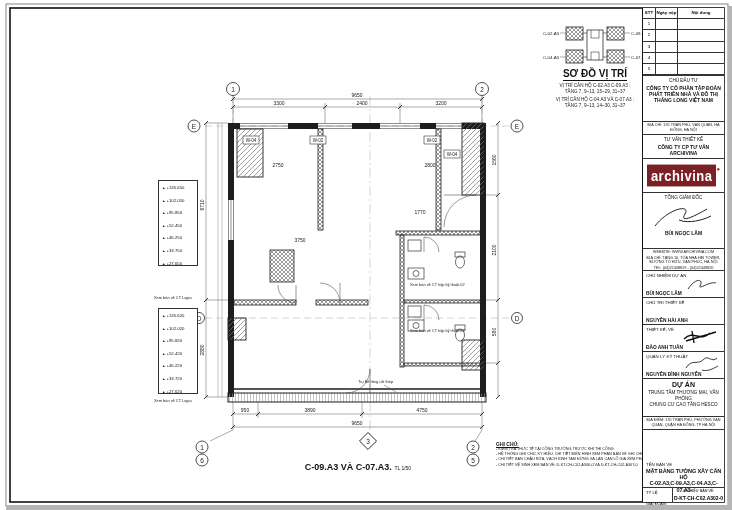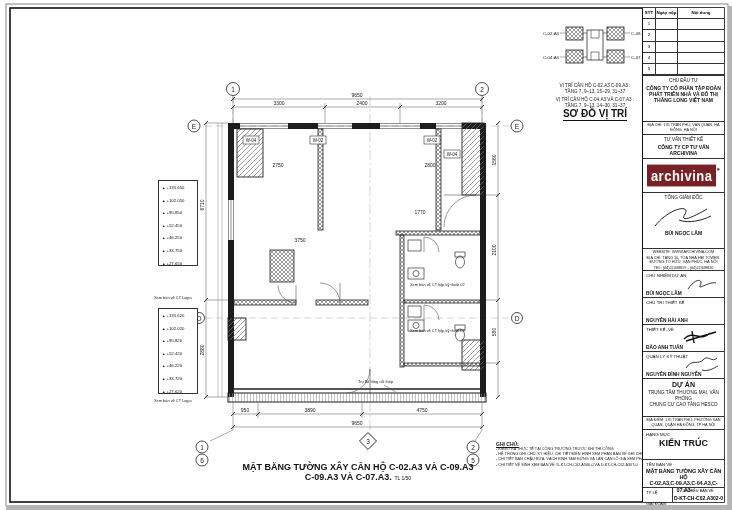--- a/index.html
+++ b/index.html
@@ -30,21 +30,21 @@
   .notes{width:150px;}
   .notes-h{font-size:5px;font-weight:bold;text-decoration:underline;color:#111;}
   .notes-i{font-size:3.8px;color:#222;line-height:5.2px;white-space:nowrap;}
   
   .maintitle{width:260px;text-align:center;color:#111;}
   .mt1{font-size:9px;font-weight:bold;white-space:nowrap;}
   .mt2{font-size:9px;font-weight:bold;}
   .mtscale{font-size:5px;font-weight:normal;}
   
   .kp-title{font-size:10px;font-weight:bold;color:#111;text-align:center;}
-  .kp-title span{display:inline-block;border-bottom:1px solid #111;padding-bottom:1px;margin-top:40px;}
+  .kp-title span{display:inline-block;border-bottom:1px solid #111;padding-bottom:1px;}
   .kp-note{font-size:4.6px;color:#222;text-align:center;line-height:5.6px;}
 </style>
 </head>
 <body>
 
 <div class="page">
 
   <svg class="abs" style="left:0;top:0;" width="732" height="510" viewBox="0 0 732 510">
     <defs>
       <pattern id="hatch" patternUnits="userSpaceOnUse" width="5" height="5">
@@ -310,21 +310,20 @@
 
   <div class="abs notes" style="left:496px;top:441px;">
     <div class="notes-h">GHI CHÚ:</div>
     <div class="notes-i">- KIỂM TRA THỰC TẾ TẠI CÔNG TRƯỜNG TRƯỚC KHI THI CÔNG</div>
     <div class="notes-i">- HỆ THỐNG GHI CHÚ, KÝ HIỆU, CHI TIẾT ĐIỂN HÌNH XEM PHẦN BẢN VẼ GHI CHÚ CHUNG</div>
     <div class="notes-i">- CHI TIẾT BÀN CHẬU RỬA, VÁCH KÍNH TẮM ĐỨNG VÀ LAN CAN LÔ GIA XEM PHẦN BẢN VẼ GHI CHÚ CHUNG</div>
     <div class="notes-i">- CHI TIẾT VỆ SINH XEM BẢN VẼ: D-KT-CH-C02.A306-0 VÀ D-KT-CH-C02.A307-0</div>
   </div>
 
   <div class="abs maintitle" style="left:228px;top:462px;">
-    <div class="mt1">MẶT BẰNG TƯỜNG XÂY CĂN HỘ C-02.A3 VÀ C-09.A3</div>
     <div class="mt2">
       <span>C-09.A3 VÀ C-07.A3.</span>
       <span class="mtscale">TL 1/50</span>
     </div>
   </div>
 
   <div class="abs tb">
 
     <div class="tbs" style="top:0;height:68px;">
       <div class="revgrid">
@@ -408,24 +407,20 @@
 
     <div class="tbs" style="top:371px;height:38px;">
       <div class="seclabel" style="font-size:7px;font-weight:bold;">DỰ ÁN</div>
       <div class="secname" style="font-weight:normal;font-size:4.6px;">TRUNG TÂM THƯƠNG MẠI, VĂN PHÒNG</div>
       <div class="secname" style="font-weight:normal;font-size:4.6px;padding-top:0;">CHUNG CƯ CAO TẦNG HESCO</div>
     </div>
     <div class="tbs" style="top:409px;height:13px;">
       <div class="tiny">ĐỊA ĐIỂM: 135 TRẦN PHÚ, PHƯỜNG VĂN QUÁN, QUẬN HÀ ĐÔNG, TP HÀ NỘI</div>
     </div>
 
-    <div class="tbs" style="top:422px;height:30px;">
-      <div class="rolelabel">HẠNG MỤC</div>
-      <div class="secname" style="font-size:9px;padding-top:3px;">KIẾN TRÚC</div>
-    </div>
 
     <div class="tbs" style="top:452px;height:28px;">
       <div class="rolelabel">TÊN BẢN VẼ</div>
       <div class="secname" style="font-size:5.6px;letter-spacing:-0.2px;padding-top:1px;">MẶT BẰNG TƯỜNG XÂY CĂN HỘ</div>
       <div class="secname" style="font-size:5.6px;letter-spacing:-0.2px;padding-top:0;">C-02.A3,C-09.A3,C-04.A3,C-07.A3</div>
     </div>
 
     <div class="tbs" style="top:480px;height:14px;border-bottom:none;">
       <div class="abs" style="left:0;top:0;width:30px;height:14px;border-right:1px solid #333;font-size:4.2px;padding:2px 0 0 3px;box-sizing:border-box;">TỶ LỆ</div>
       <div class="abs" style="left:30px;top:0;right:0;height:7px;font-size:3.8px;text-align:center;padding-top:1px;">KÝ HIỆU BẢN VẼ</div>

